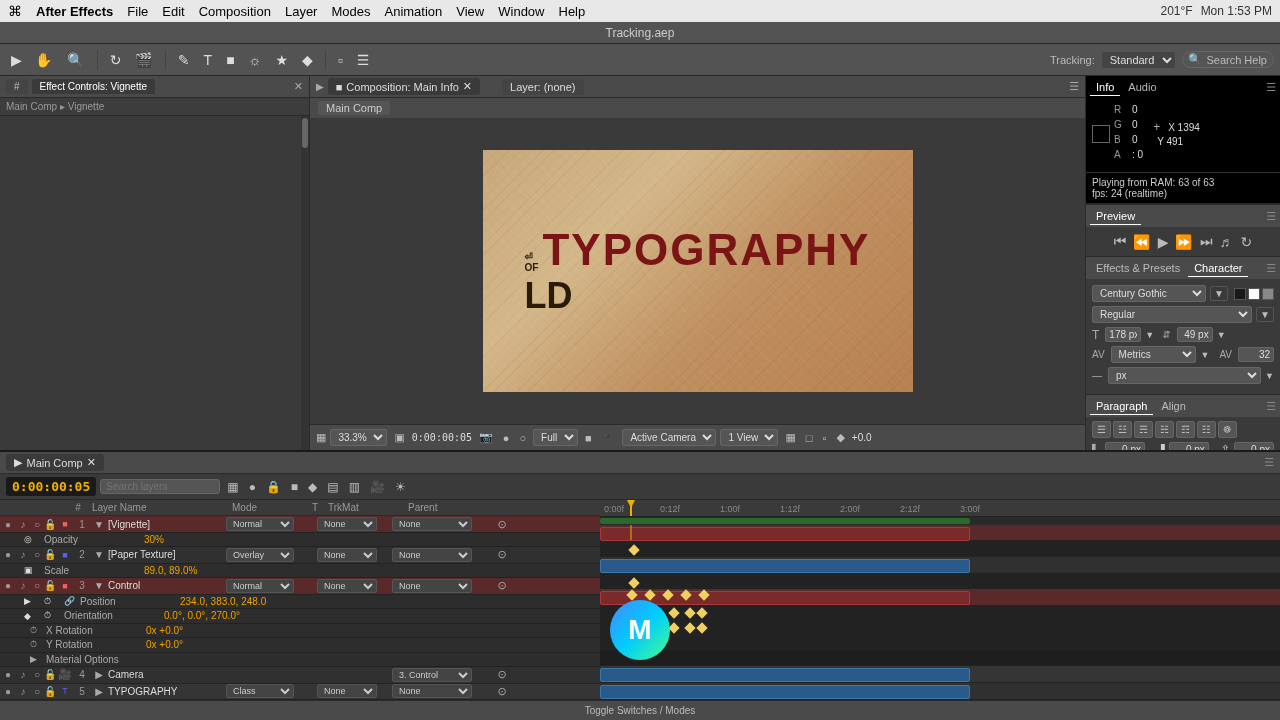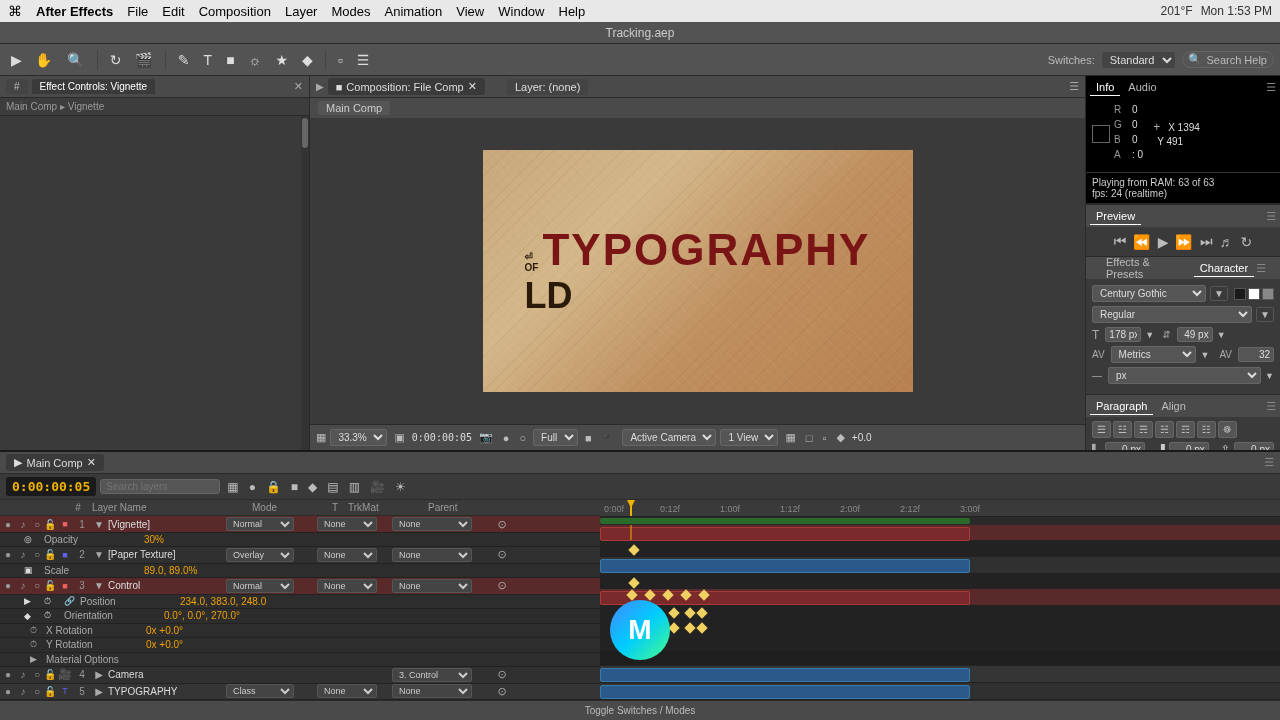--- a/index.html
+++ b/index.html
@@ -389,21 +389,21 @@
 
     
     .effects-section {
       border-top: 1px solid #2a2a2a;
     }
     .effects-tabs {
       display: flex;
       align-items: center;
       background: #4a4a4a;
       height: 22px;
-      padding: 0 14px;
+      padding: 0 4px;
       gap: 2px;
     }
     .char-panel {
       padding: 6px;
     }
     .char-row {
       display: flex;
       align-items: center;
       gap: 4px;
       margin-bottom: 4px;
@@ -569,21 +569,21 @@
       background: #3a3a3a;
       border-bottom: 1px solid #2a2a2a;
       height: 18px;
       font-size: 10px;
       color: #999;
       align-items: center;
     }
     .col-label { padding: 0 4px; }
     .col-num { width: 20px; text-align: center; }
     .col-name { width: 140px; }
-    .col-mode { width: 80px; margin-left: 20px; }
+    .col-mode { width: 80px; }
     .col-t { width: 16px; }
     .col-trkmat { width: 80px; }
     .col-parent { width: 100px; }
 
     .layer-row {
       display: flex;
       align-items: center;
       height: 18px;
       border-bottom: 1px solid #222;
       font-size: 10px;
@@ -788,21 +788,21 @@
   <button class="toolbar-btn">✎</button>
   <button class="toolbar-btn">T</button>
   <button class="toolbar-btn">■</button>
   <button class="toolbar-btn">☼</button>
   <button class="toolbar-btn">★</button>
   <button class="toolbar-btn">◆</button>
   <div class="toolbar-sep"></div>
   <button class="toolbar-btn">▫</button>
   <button class="toolbar-btn">☰</button>
   <div class="workspace-area">
-    <span class="workspace-label">Switches:</span>
+    <span class="workspace-label">Tracking:</span>
     <select class="workspace-select">
       <option>Standard</option>
     </select>
     <div class="search-bar">
       <span>🔍</span>
       <span>Search Help</span>
     </div>
   </div>
 </div>
 
@@ -822,21 +822,21 @@
     </div>
   </div>
 
   <div class="center-area">
 
     <div class="comp-viewer">
       <div class="comp-header">
         <span class="comp-tab-icon">▶</span>
         <div class="comp-tab">
           <span>■</span>
-          <span>Composition: File Comp</span>
+          <span>Composition: Main Info</span>
           <span>✕</span>
         </div>
         <div class="comp-tab" style="background:#444; margin-left:18px;">
           <span>Layer: (none)</span>
         </div>
         <span style="margin-left:auto; cursor:pointer; color:#aaa;">☰</span>
       </div>
 
       <div class="comp-breadcrumb">
         <span class="comp-breadcrumb-tab">Main Comp</span>

